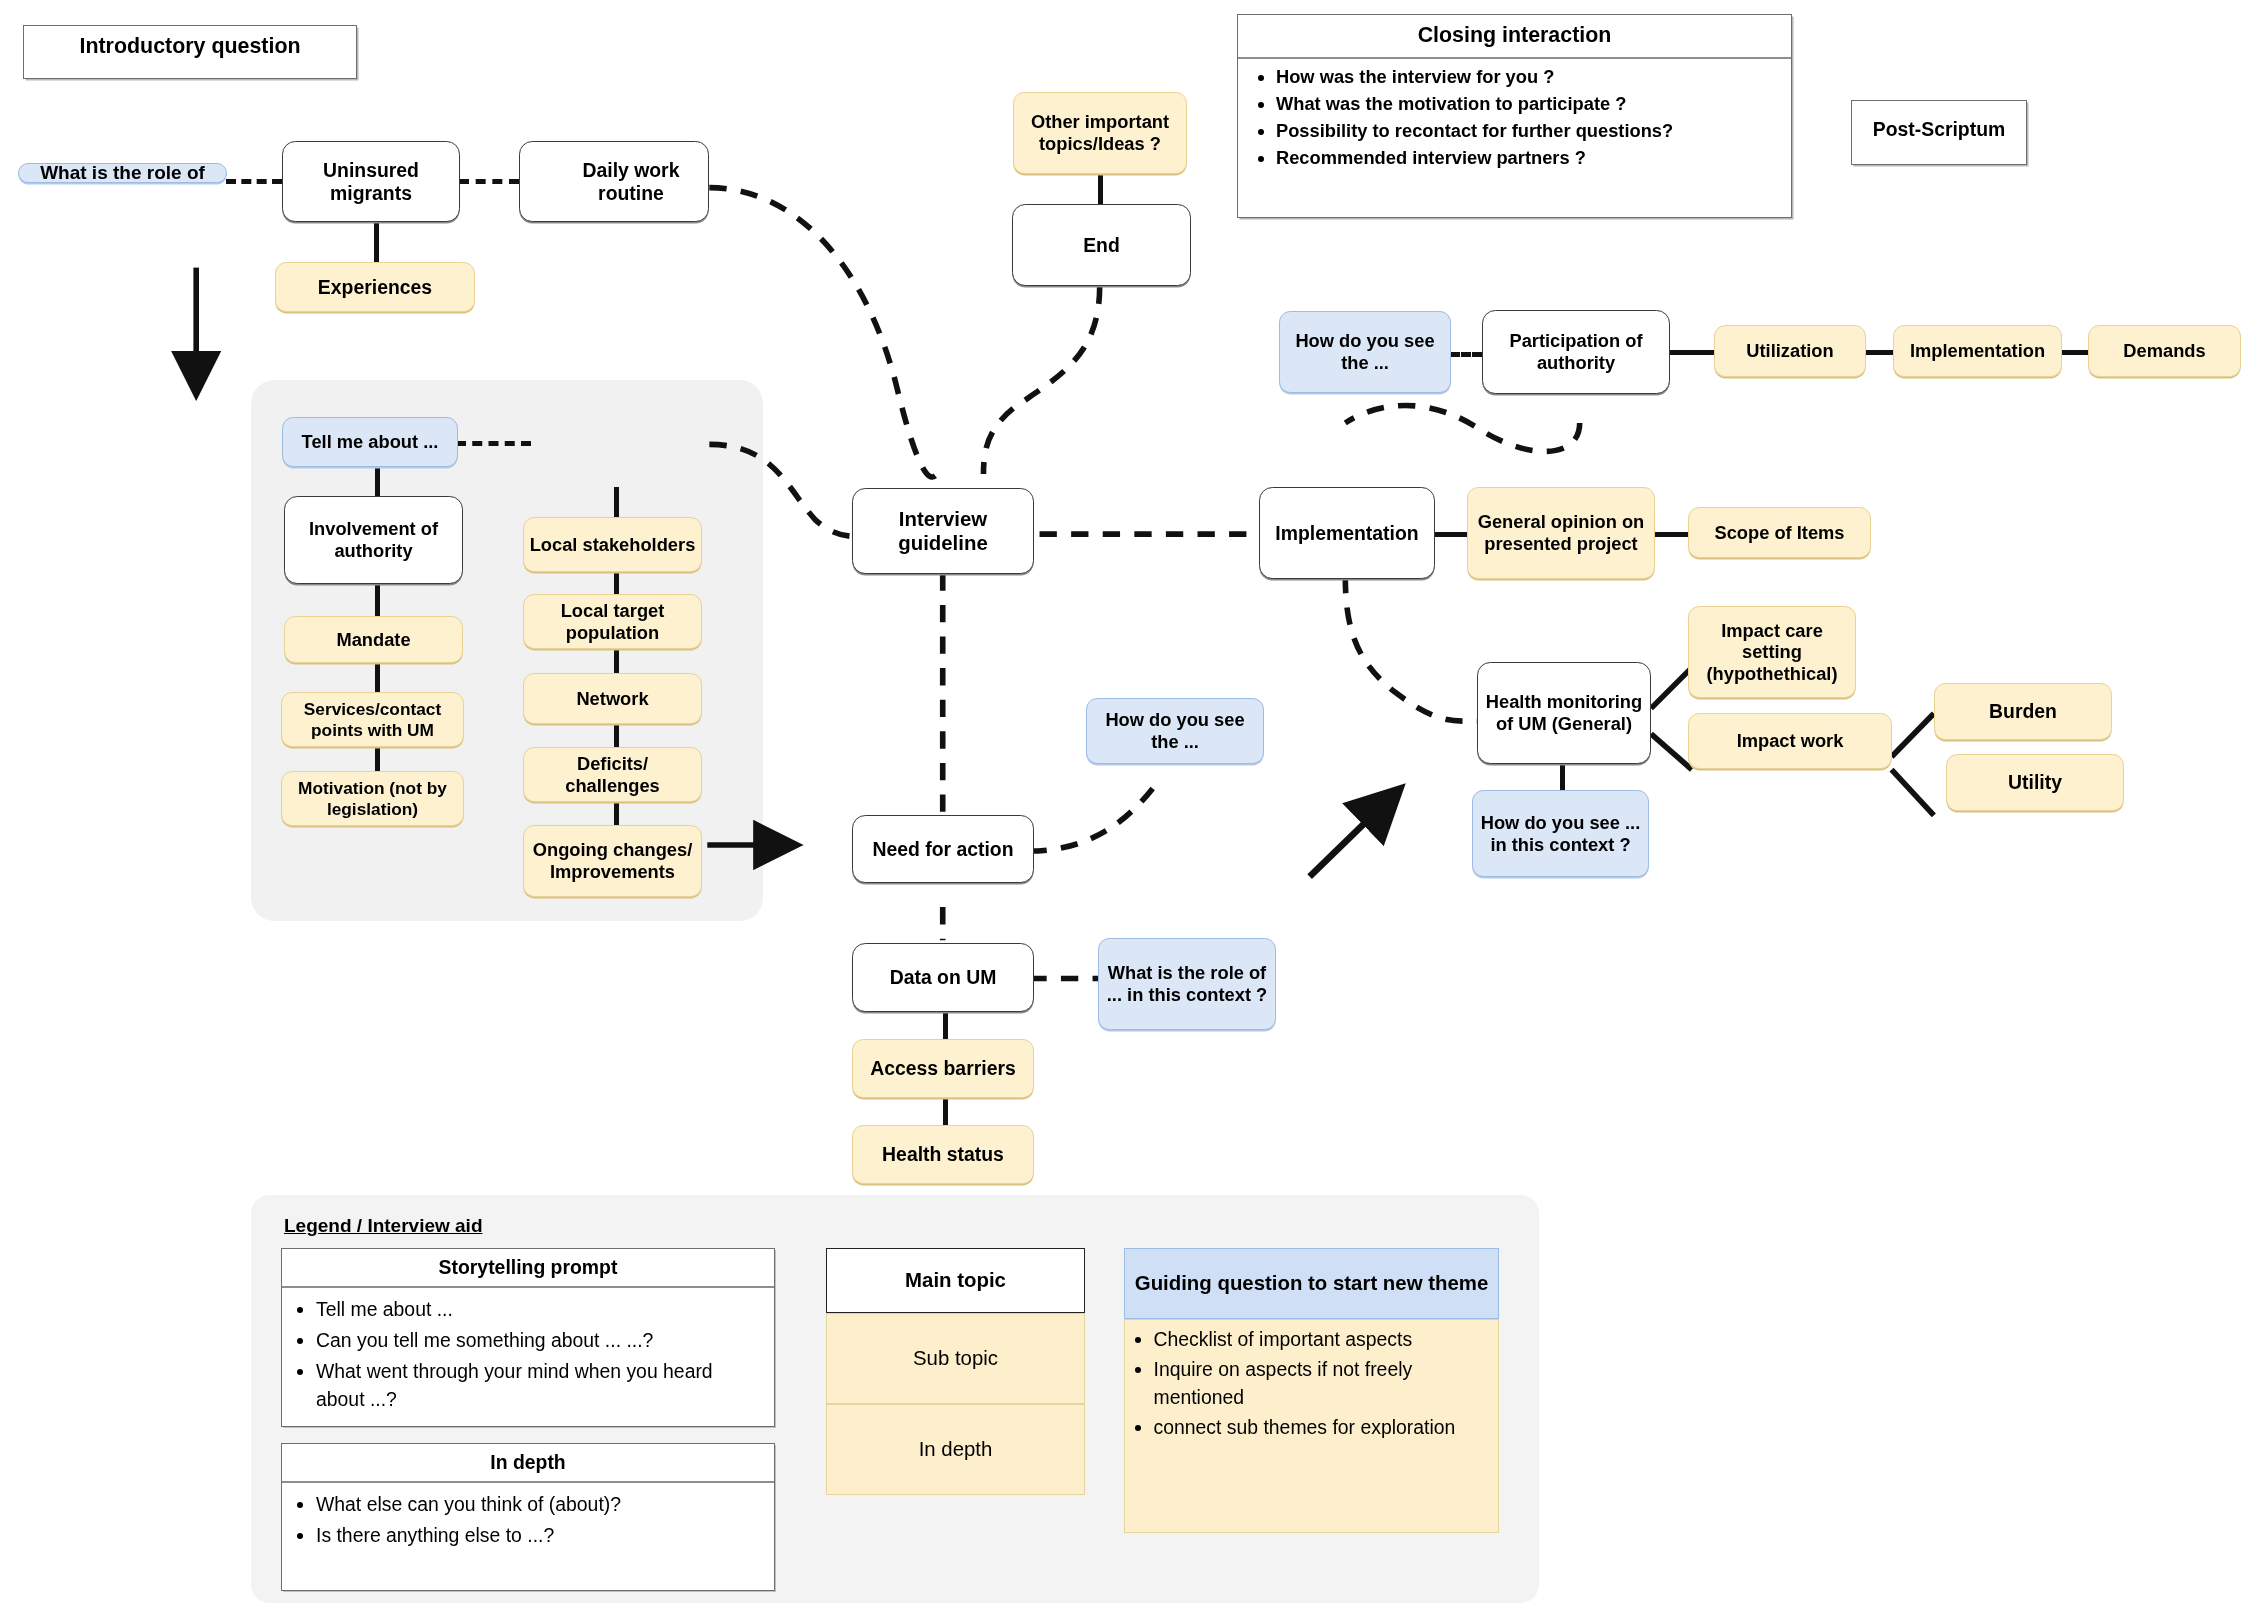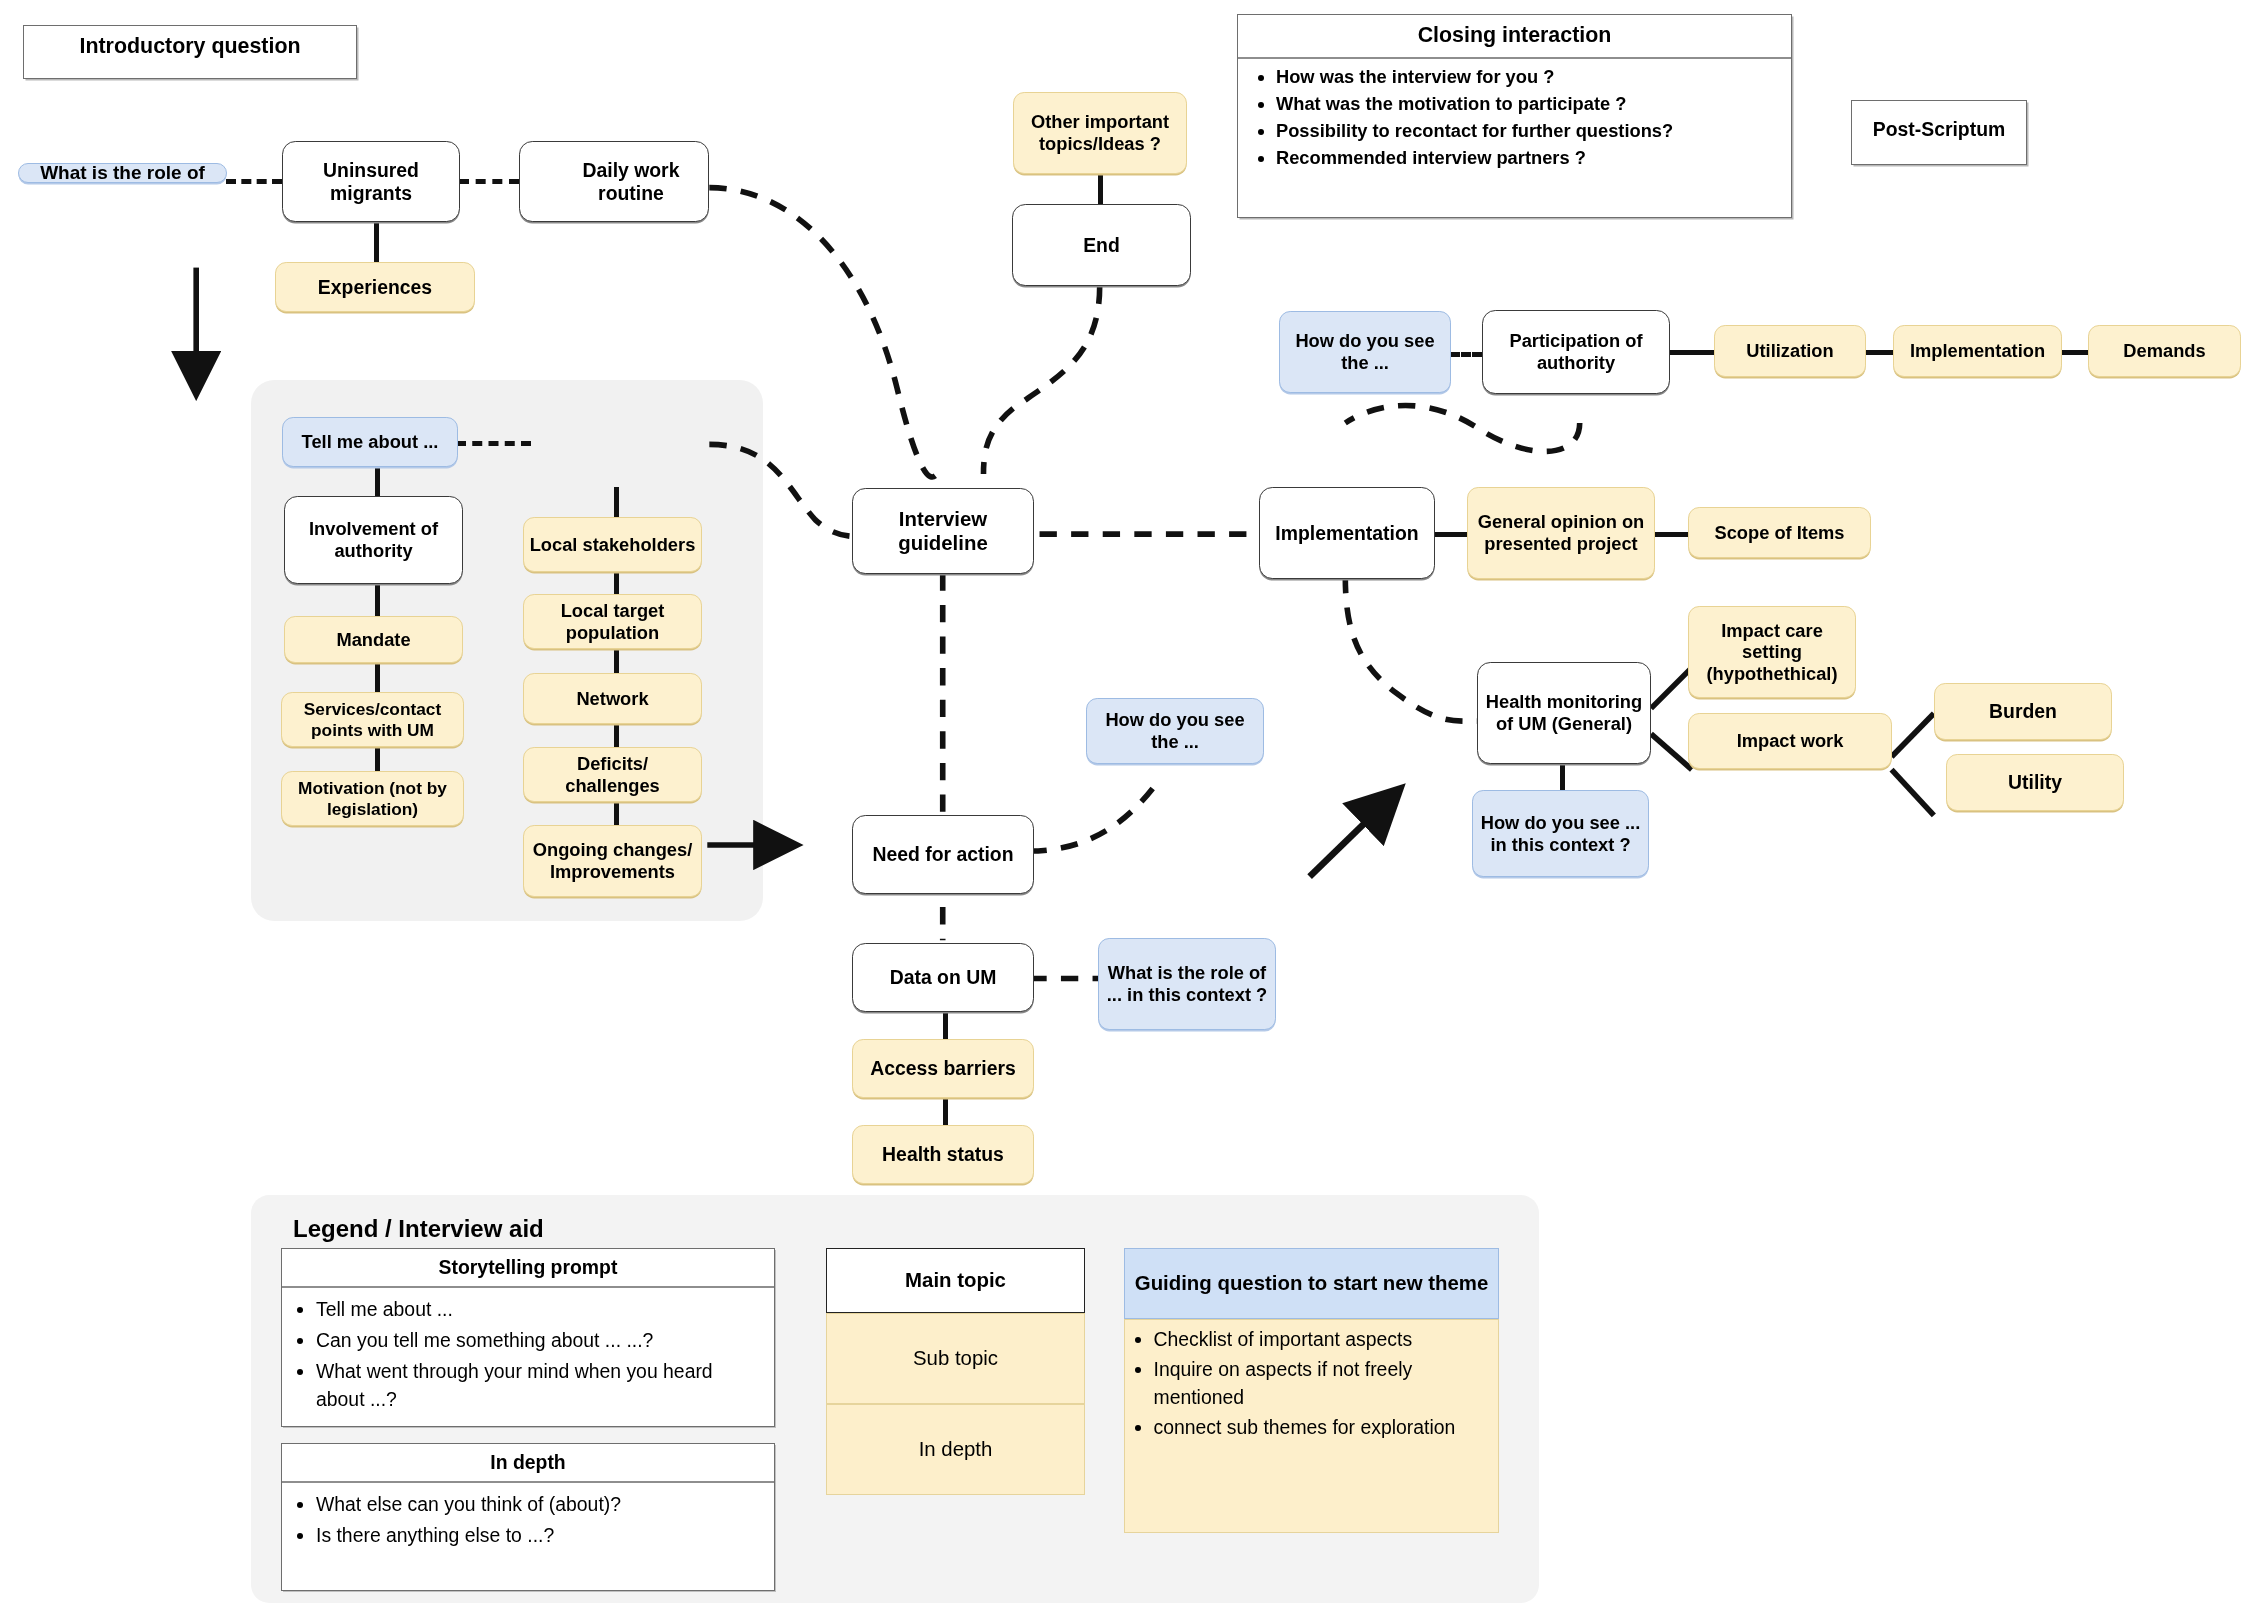--- a/index.html
+++ b/index.html
@@ -207,21 +207,21 @@
   <div class="node sub" style="left:523px;top:594px;width:179px;height:55px;font-size:18.3px;">Local target population</div>
 
   <div class="node sub" style="left:523px;top:673px;width:179px;height:51px;font-size:18.3px;">Network</div>
 
   <div class="node sub" style="left:523px;top:747px;width:179px;height:55px;font-size:18.3px;">Deficits/ challenges</div>
 
   <div class="node sub" style="left:523px;top:825px;width:179px;height:72px;font-size:18.3px;">Ongoing changes/ Improvements</div>
 
   <div class="node main" style="left:852px;top:488px;width:182px;height:86px;font-size:20.4px;">Interview guideline</div>
 
-  <div class="node main" style="left:852px;top:815px;width:182px;height:79px;font-size:19.4px;">Need for action</div>
+  <div class="node main" style="left:852px;top:815px;width:182px;height:68px;font-size:19.4px;">Need for action</div>
 
   <div class="node guide" style="left:1086px;top:698px;width:178px;height:66px;font-size:18.3px;">How do you see the ...</div>
 
   <div class="node main" style="left:852px;top:943px;width:182px;height:69px;font-size:19.4px;">Data on UM</div>
 
   <div class="node guide" style="left:1098px;top:938px;width:178px;height:92px;font-size:18.3px;">What is the role of ... in this context ?</div>
 
   <div class="node sub" style="left:852px;top:1039px;width:182px;height:59px;font-size:19.4px;">Access barriers</div>
 
   <div class="node sub" style="left:852px;top:1125px;width:182px;height:59px;font-size:19.4px;">Health status</div>
@@ -237,21 +237,21 @@
   <div class="node sub" style="left:1688px;top:606px;width:168px;height:92px;font-size:18.3px;">Impact care setting (hypothethical)</div>
 
   <div class="node sub" style="left:1688px;top:713px;width:204px;height:56px;font-size:18.3px;">Impact work</div>
 
   <div class="node sub" style="left:1934px;top:683px;width:178px;height:57px;font-size:19.4px;">Burden</div>
 
   <div class="node sub" style="left:1934px;top:754px;width:178px;height:57px;font-size:19.4px;margin-left:12px;">Utility</div>
 
   <div class="node guide" style="left:1472px;top:790px;width:177px;height:87px;font-size:18.3px;">How do you see ... in this context ?</div>
 
-  <div class="legendTitle" style="left:293px;top:1215px;font-size:24px;">Legend / Interview aid</div>
+  <div class="legendTitle" style="left:284px;top:1215px;font-size:19px;text-decoration:underline;">Legend / Interview aid</div>
 
   <div class="lgbox" style="left:281px;top:1248px;width:494px;height:179px;font-size:19.4px;">
     <div class="head">Storytelling prompt</div>
     <div class="sep"></div>
     <ul>
       <li>Tell me about ...</li>
       <li>Can you tell me something about ... ...?</li>
       <li>What went through your mind when you heard about ...?</li>
     </ul>
   </div>

